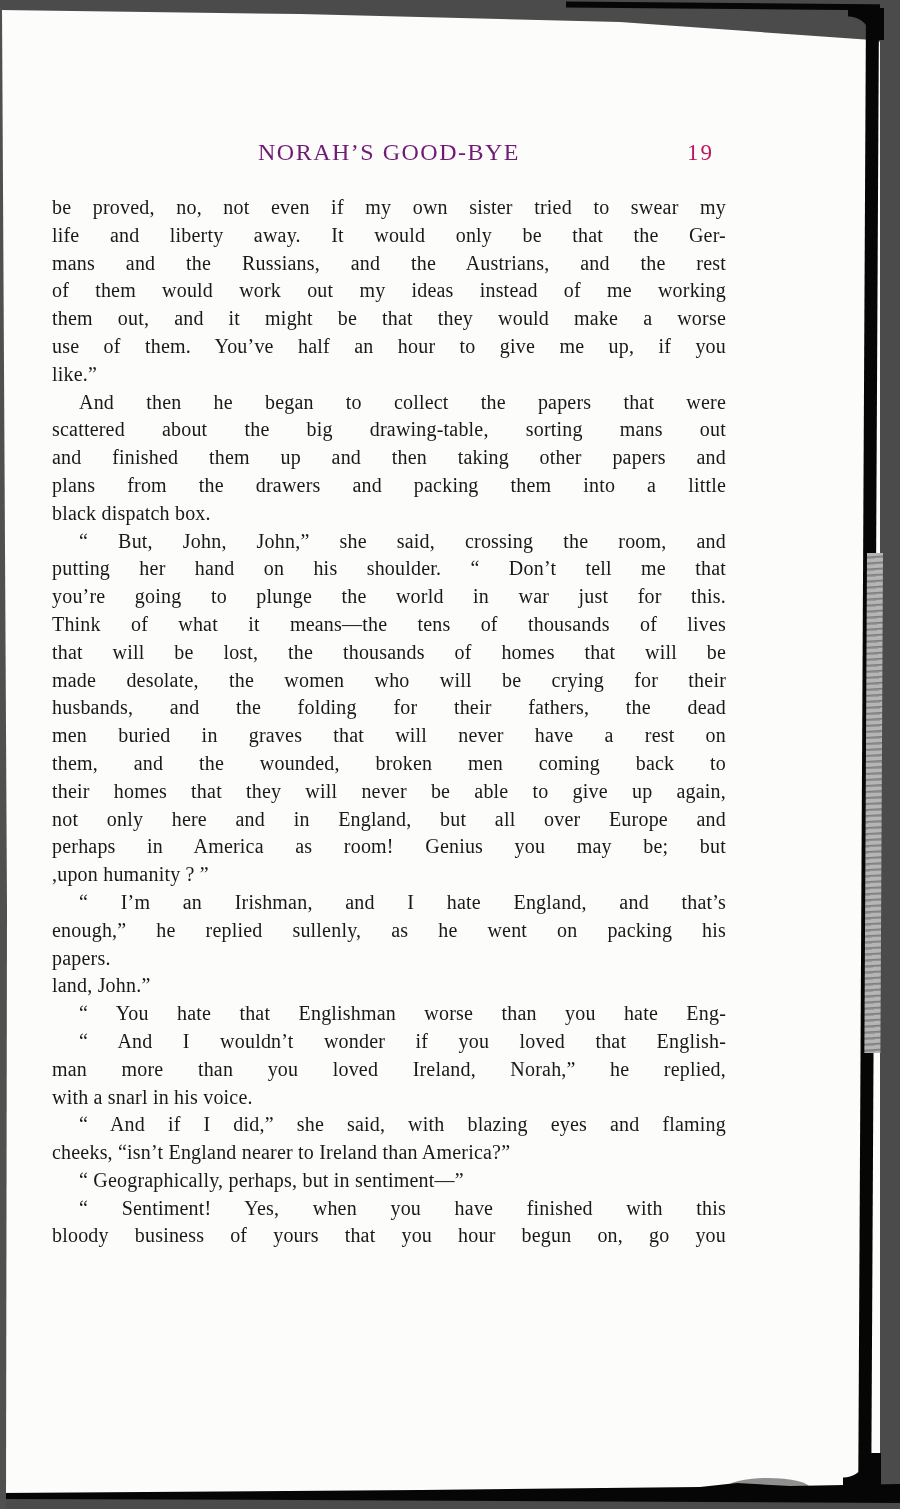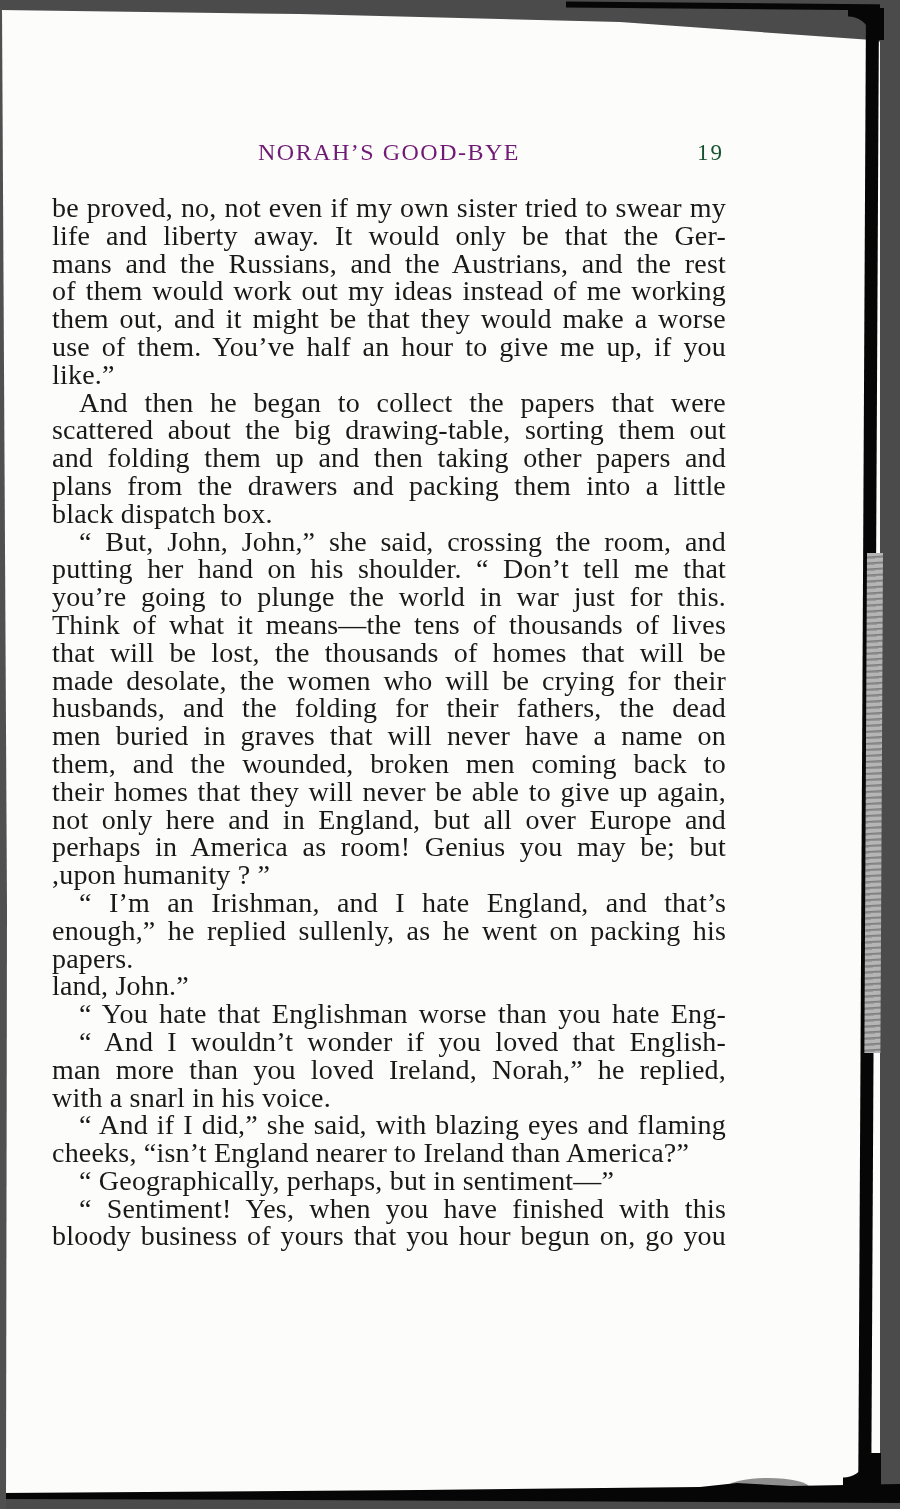--- a/index.html
+++ b/index.html
@@ -69,26 +69,26 @@
   .page-content {
     position: absolute; left: 52px; top: 138px; width: 674px;
     color: #191919;
   }
   .running-header { position: relative; height: 30px; }
   .running-title {
     text-align: center; font-size: 24px; letter-spacing: 1.5px;
     line-height: 28px; color: #701a75;
   }
   .folio {
-    position: absolute; right: 2px; top: 2px;
-    font-size: 23px; letter-spacing: 2px; color: #14532d;
+    position: absolute; right: 12px; top: 2px;
+    font-size: 23px; letter-spacing: 2px; color: #be185d;
   }
   .body-text {
     margin-top: 26px;
-    font-size: 28px;
+    font-size: 20px;
     line-height: 27.8px;
     letter-spacing: 0.2px;
   }
   .paragraph { margin: 0; }
   .line { text-align: justify; text-align-last: justify; }
   .line.last { text-align-last: left; }
   .line.indent { text-indent: 27px; }
 </style>
 </head>
 <body>
@@ -105,34 +105,34 @@
           <div class="line">be proved, no, not even if my own sister tried to swear my</div>
           <div class="line">life and liberty away.  It would only be that the Ger-</div>
           <div class="line">mans and the Russians, and the Austrians, and the rest</div>
           <div class="line">of them would work out my ideas instead of me working</div>
           <div class="line">them out, and it might be that they would make a worse</div>
           <div class="line">use of them.  You’ve half an hour to give me up, if you</div>
           <div class="line last">like.”</div>
         </div>
         <div class="paragraph">
           <div class="line indent">And then he began to collect the papers that were</div>
-          <div class="line">scattered about the big drawing-table, sorting them out</div>
-          <div class="line">and folding them up and then taking other papers and</div>
+          <div class="line">scattered about the big drawing-table, sorting mans out</div>
+          <div class="line">and finished them up and then taking other papers and</div>
           <div class="line">plans from the drawers and packing them into a little</div>
           <div class="line last">black dispatch box.</div>
         </div>
         <div class="paragraph">
           <div class="line indent">“ But, John, John,” she said, crossing the room, and</div>
           <div class="line">putting her hand on his shoulder.  “ Don’t tell me that</div>
           <div class="line">you’re going to plunge the world in war just for this.</div>
           <div class="line">Think of what it means—the tens of thousands of lives</div>
           <div class="line">that will be lost, the thousands of homes that will be</div>
           <div class="line">made desolate, the women who will be crying for their</div>
           <div class="line">husbands, and the folding for their fathers, the dead</div>
-          <div class="line">men buried in graves that will never have a name on</div>
+          <div class="line">men buried in graves that will never have a rest on</div>
           <div class="line">them, and the wounded, broken men coming back to</div>
           <div class="line">their homes that they will never be able to give up again,</div>
           <div class="line">not only here and in England, but all over Europe and</div>
           <div class="line">perhaps in America as room!  Genius you may be;  but</div>
           <div class="line last">,upon humanity ? ”</div>
         </div>
         <div class="paragraph">
           <div class="line indent">“ I’m an Irishman, and I hate England, and that’s</div>
           <div class="line">enough,” he replied sullenly, as he went on packing his</div>
           <div class="line last">papers.</div>

